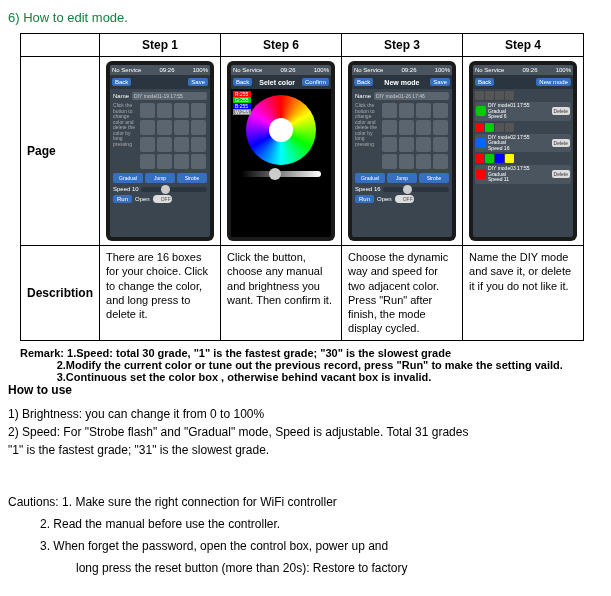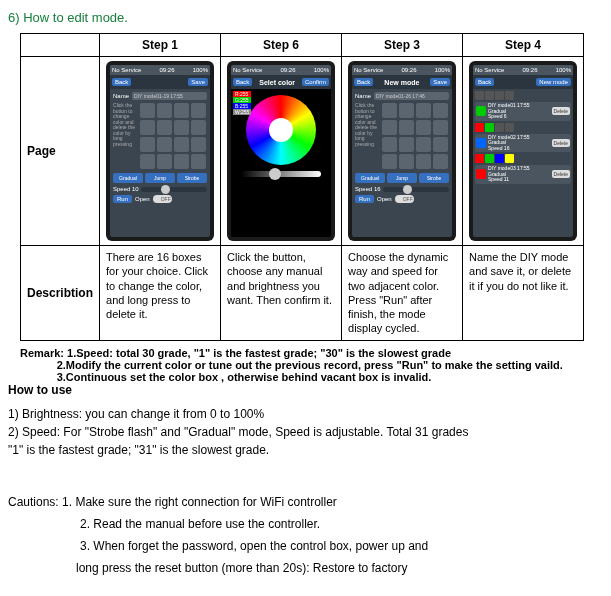--- a/index.html
+++ b/index.html
@@ -46,21 +46,21 @@
   .delbtn{background:#ddd;color:#333;font-size:5px;padding:1px 2px;border-radius:2px}
   .swrow{display:flex;gap:1px;margin-bottom:2px}
   .swsm{width:9px;height:9px;border-radius:1px}
   .desc{font-size:11px;line-height:1.3}
   .remark{margin:6px 0 0 12px;font-size:11px;width:575px}
   .remark b{font-weight:bold}
   .howto{margin-top:0;font-size:12px}
   .howtolist{margin:8px 0 0 0;font-size:12px;line-height:1.5}
   .cautions{margin-top:36px;font-size:12px}
   .cautions .cl{font-weight:normal;margin:8px 0 0 0}
-  .cautions .cl.ind{margin-left:72px}
+  .cautions .cl.ind{margin-left:32px}
   .cautions .cl.ind2{margin-left:68px}
 </style>
 </head>
 <body>
 
 <div class="title">6) How to edit mode.</div>
 
 <table class="main">
 <tbody>
       <tr>

